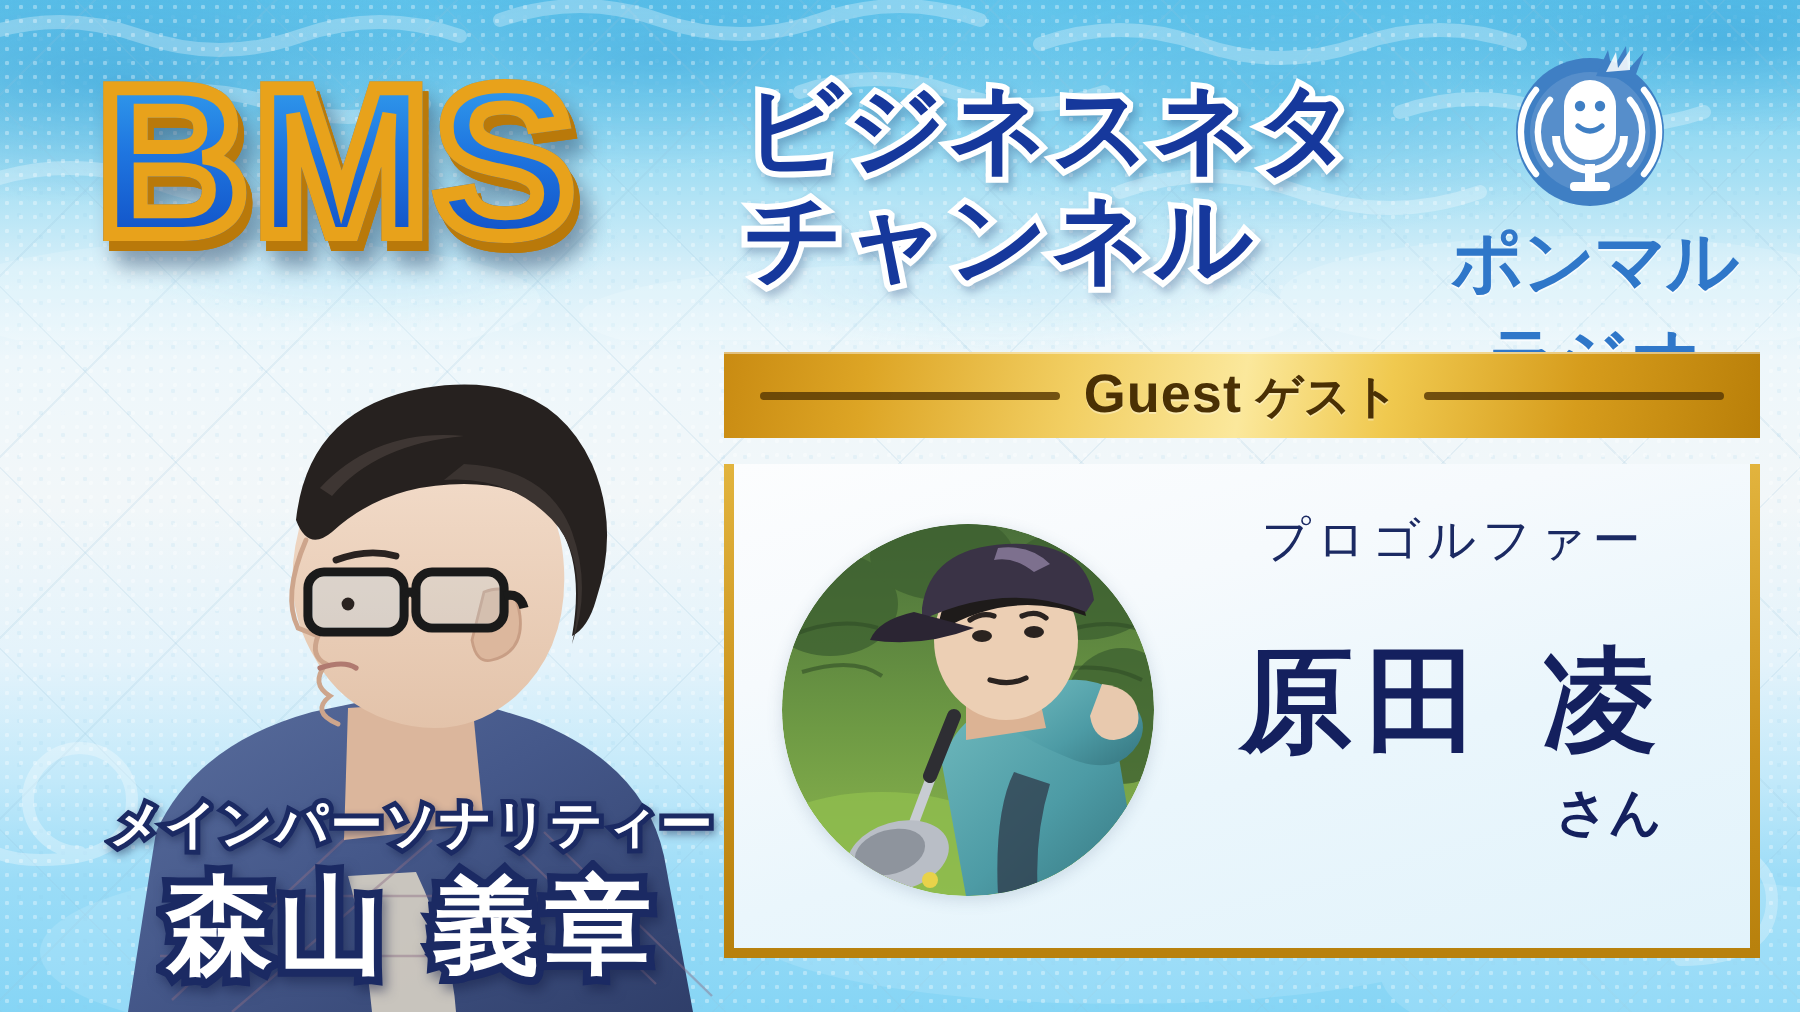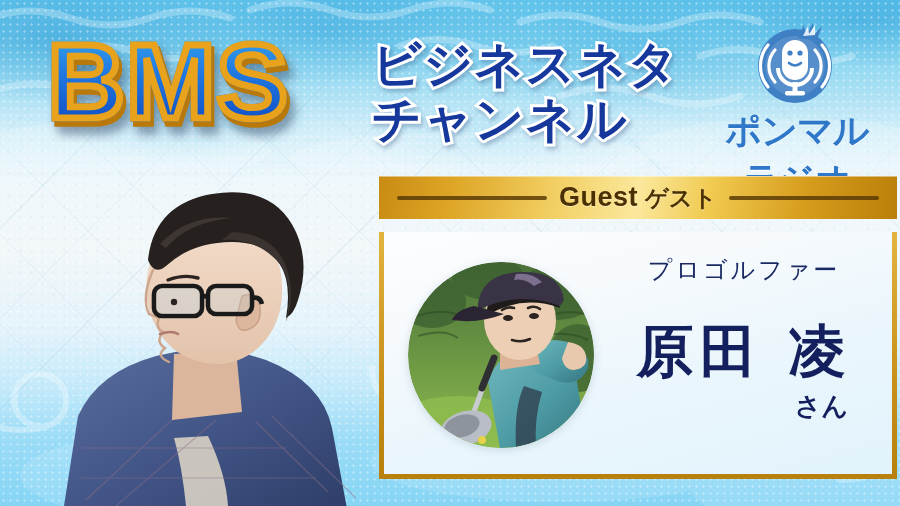--- a/index.html
+++ b/index.html
@@ -181,21 +181,21 @@
     letter-spacing: 3px;
     font-family: "DejaVu Sans", "Liberation Sans", sans-serif;
     -webkit-text-stroke: 8px #1b2a63;
     paint-order: stroke fill;
     filter: drop-shadow(2px 3px 3px rgba(20,30,70,.5));
   }
 
   
   .guest-panel {
     position: absolute;
-    left: 379px; top: 176px;
+    left: 362px; top: 176px;
     width: 518px; height: 307px;
   }
   .guest-header {
     position: relative;
     height: 43px;
     background: linear-gradient(100deg,
       #c98b12 0%, #dda525 14%, #f2cf63 34%,
       #fbe89c 50%, #f0c94f 64%, #d69c1c 82%, #b97f09 100%);
     display: flex;
     align-items: center;
@@ -409,20 +409,24 @@
         </g>
         <rect x="100" y="140" width="44" height="26" rx="7" fill="#bcd6e8" opacity=".35"></rect>
         <rect x="154" y="140" width="40" height="24" rx="7" fill="#bcd6e8" opacity=".25"></rect>
 
         <path d="M112 132 q16 -6 30 -2" fill="none" stroke="#2a2320" stroke-width="3.4" stroke-linecap="round"></path>
         <circle cx="118" cy="154" r="3.2" fill="#2a2320"></circle>
 
         <path d="M104 186 q12 -4 18 0" fill="none" stroke="#b07a70" stroke-width="2.6" stroke-linecap="round"></path>
       </g>
     </svg>
+    <div class="host-labels">
+      <div class="host-role">メインパーソナリティー</div>
+      <div class="host-name">森山 義章</div>
+    </div>
   </div>
 
   <div class="guest-panel">
 
     <div class="guest-header">
       <span class="gh-rule"></span>
       <span class="gh-text">
         <span>Guest</span><span class="gh-kana">ゲスト</span>
       </span>
       <span class="gh-rule"></span>

